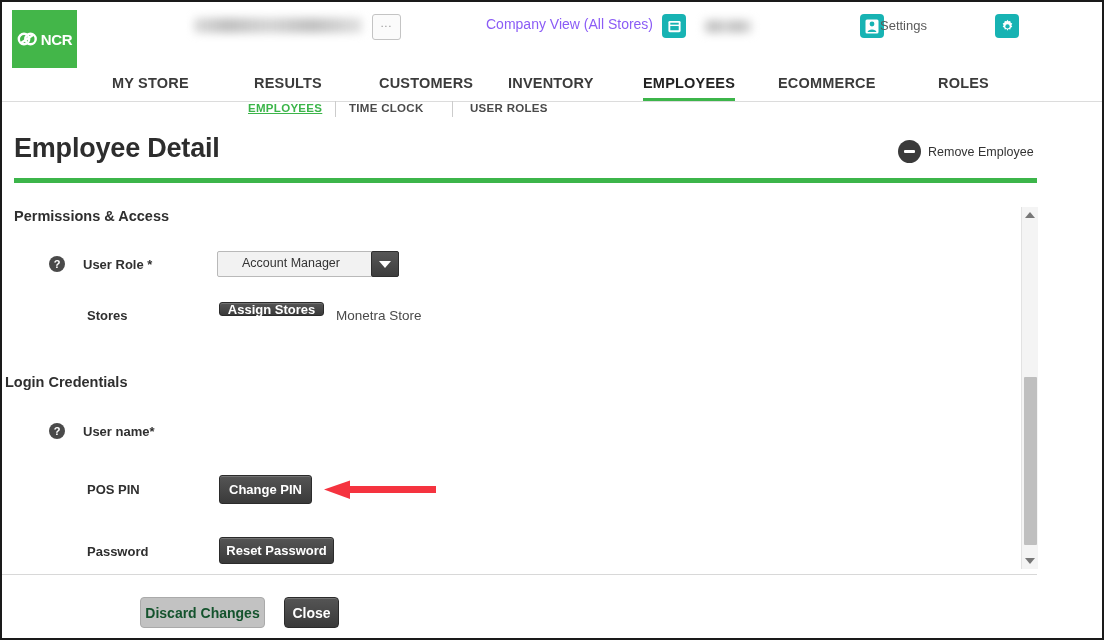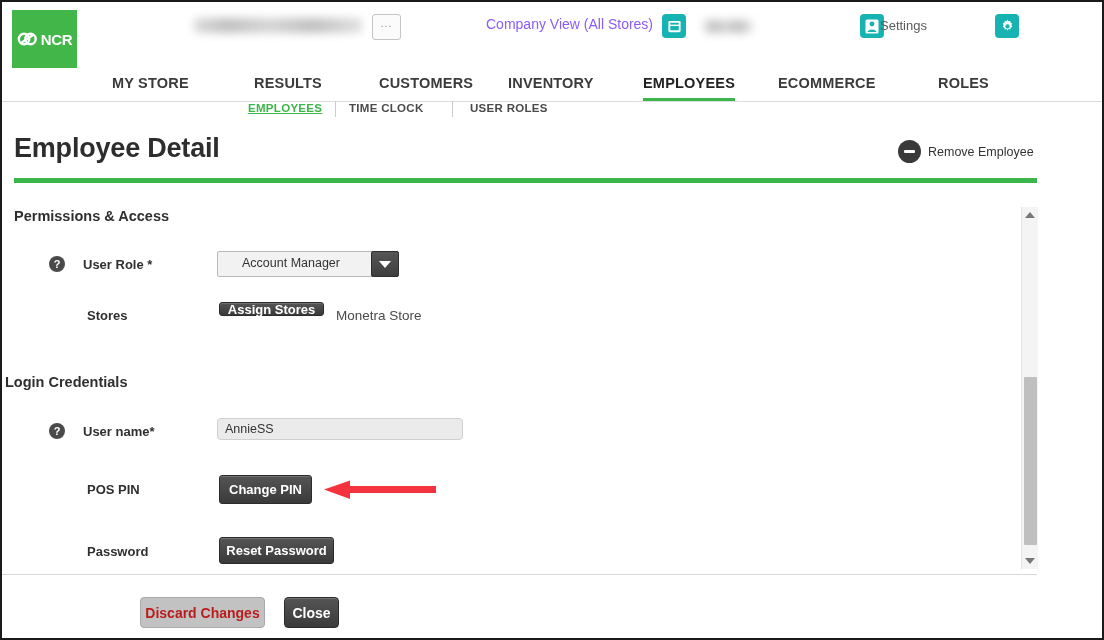--- a/index.html
+++ b/index.html
@@ -402,21 +402,21 @@
   #save-changes {
     left: 15px; width: 100px;
     background: #8ed48e;
     border: 1px solid #72bb72;
     color: #d5f0d5;
   }
   #discard-changes {
     left: 138px; width: 125px;
     background: #c2c2c2;
     border: 1px solid #aaaaaa;
-    color: #b91c1c;
+    color: #14532d;
   }
   #close-btn {
     left: 282px; width: 55px;
     background: linear-gradient(#555555, #3a3a3a);
     border: 1px solid #2b2b2b;
     color: #ffffff;
     box-shadow: inset 0 1px 0 rgba(255,255,255,0.18);
   }
 </style>
 </head>
@@ -514,21 +514,20 @@
       <span class="chev"></span>
     </span>
   </div>
 
   <div class="field-label" style="left:85px; top:306px;">Stores</div>
   <div class="dark-btn" id="assign-stores">Assign Stores</div>
   <div class="store-assigned">Monetra Store</div>
 
   <div class="help-icon" style="left:47px; top:421px;">?</div>
   <div class="field-label" style="left:81px; top:422px;">User name*</div>
-  <input class="text-input" type="text" value="AnnieSS" style="">
 
   <div class="field-label" style="left:85px; top:480px;">POS PIN</div>
   <div class="dark-btn" id="change-pin">Change PIN</div>
 
   <div class="red-arrow">
     <svg width="112" height="20" viewBox="0 0 112 20" aria-hidden="true">
       <path d="M24 6 L112 6 L112 13 L24 13 Z" fill="#f5333f"></path>
       <path d="M0 9.5 L26 0.5 L26 19 Z" fill="#f5333f"></path>
     </svg>
   </div>

